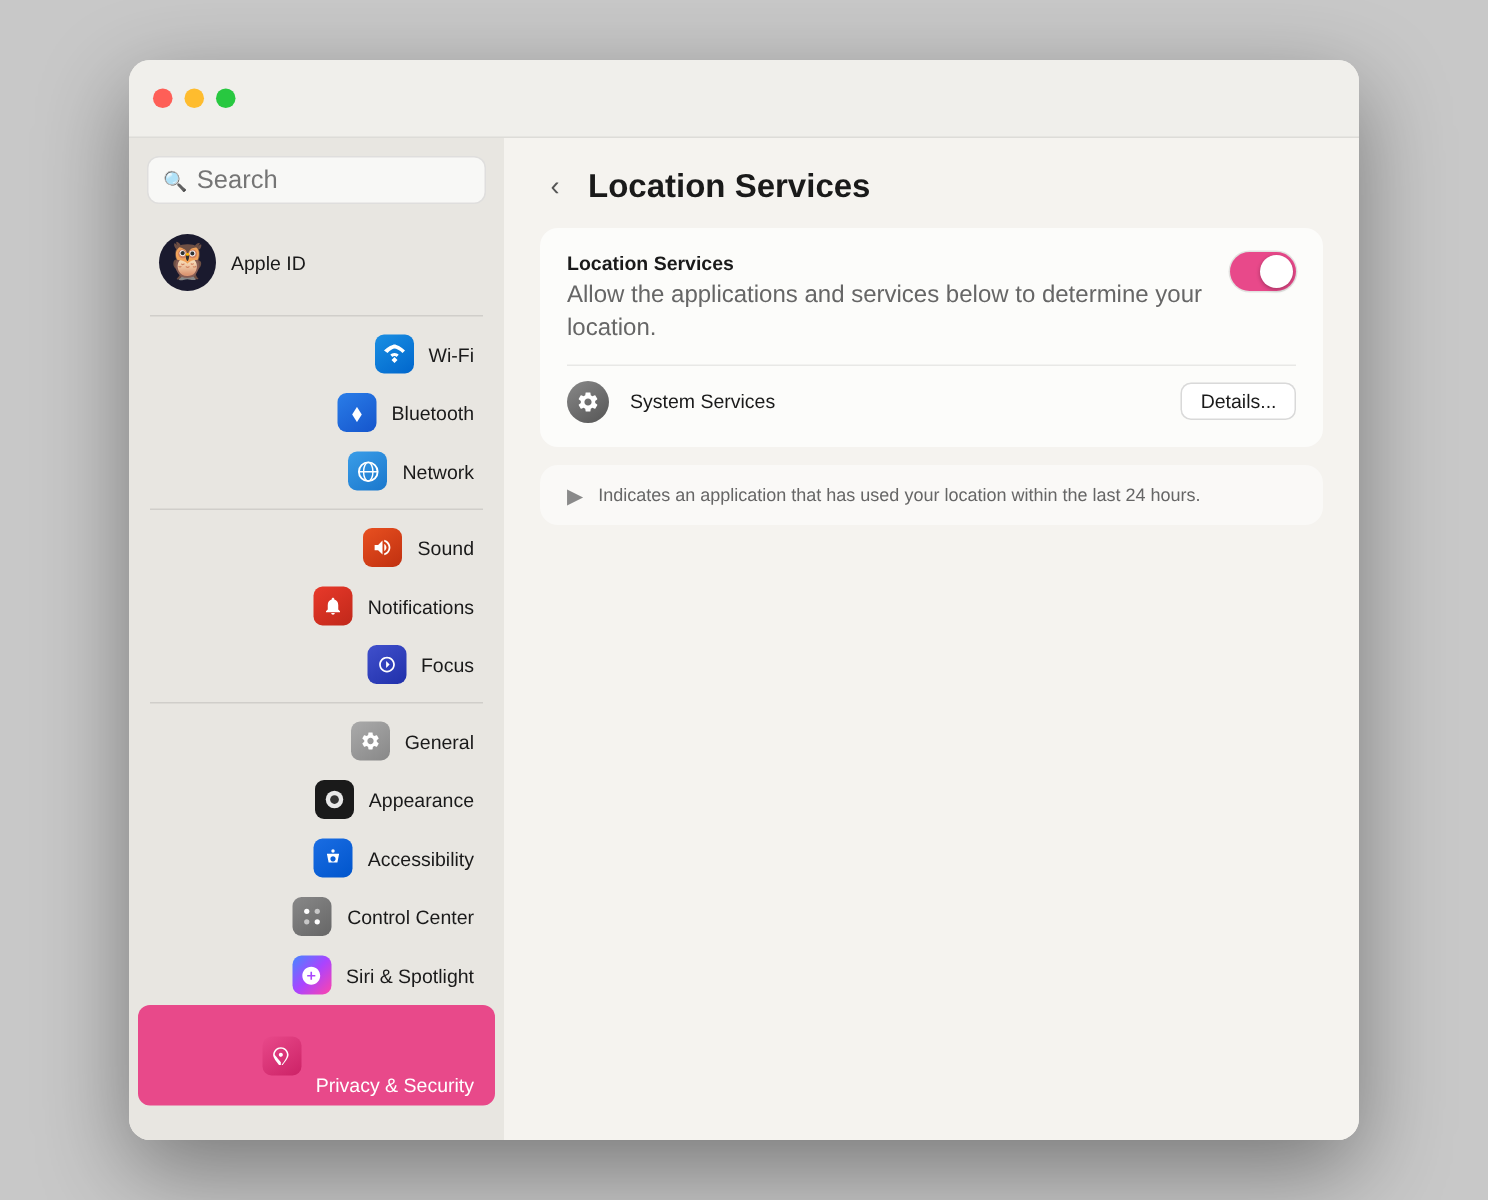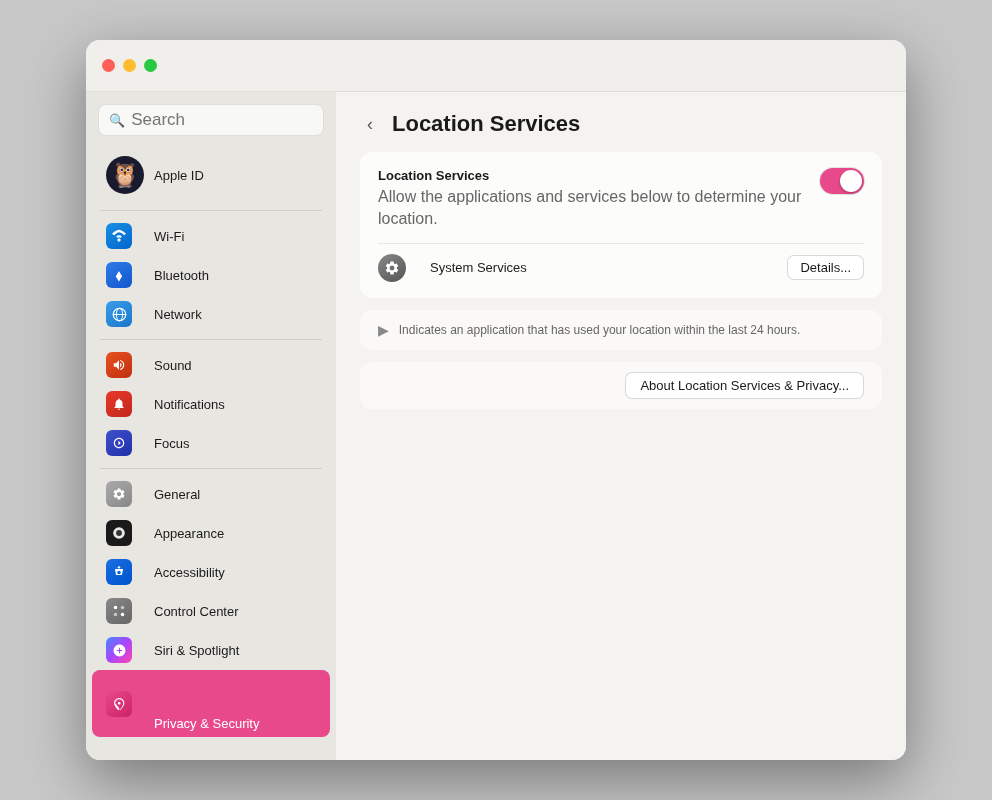--- a/index.html
+++ b/index.html
@@ -131,25 +131,26 @@
       margin: 6px 14px;
     }
 
     .sidebar-group {
       margin-bottom: 2px;
     }
 
     .sidebar-item {
       display: flex;
       align-items: center;
-      gap: 22px;
+      gap: 10px;
       padding: 6px 14px;
       cursor: pointer;
       border-radius: 8px;
       margin: 1px 6px;
+      justify-content: flex-end;
     }
     .sidebar-item.active {
       background: #e8498a;
     }
     .sidebar-item.active .sidebar-item-label { color: white; margin-top: 40px; }
 
     .sidebar-icon {
       width: 26px;
       height: 26px;
       border-radius: 6px;
@@ -280,21 +281,21 @@
       align-items: center;
       justify-content: space-between;
       padding: 10px 0 0 0;
       border-top: 1px solid rgba(0,0,0,0.08);
       margin-top: 12px;
     }
 
     .system-services-left {
       display: flex;
       align-items: center;
-      gap: 24px;
+      gap: 14px;
     }
 
     .gear-icon-circle {
       width: 28px;
       height: 28px;
       border-radius: 50%;
       background: linear-gradient(145deg, #888, #555);
       display: flex;
       align-items: center;
       justify-content: center;
@@ -564,20 +565,17 @@
             </div>
             <button class="details-button">Details...</button>
           </div>
         </div>
 
         <div class="location-hint-card">
           <span class="arrow-icon">▶</span>
           <span class="hint-text">Indicates an application that has used your location within the last 24 hours.</span>
         </div>
 
-        <div class="about-location-card">
-          <button class="about-button">About Location Services &amp; Privacy...</button>
-        </div>
 
       </div>
     </div>
   </div>
 </div>
 
 </body></html>

